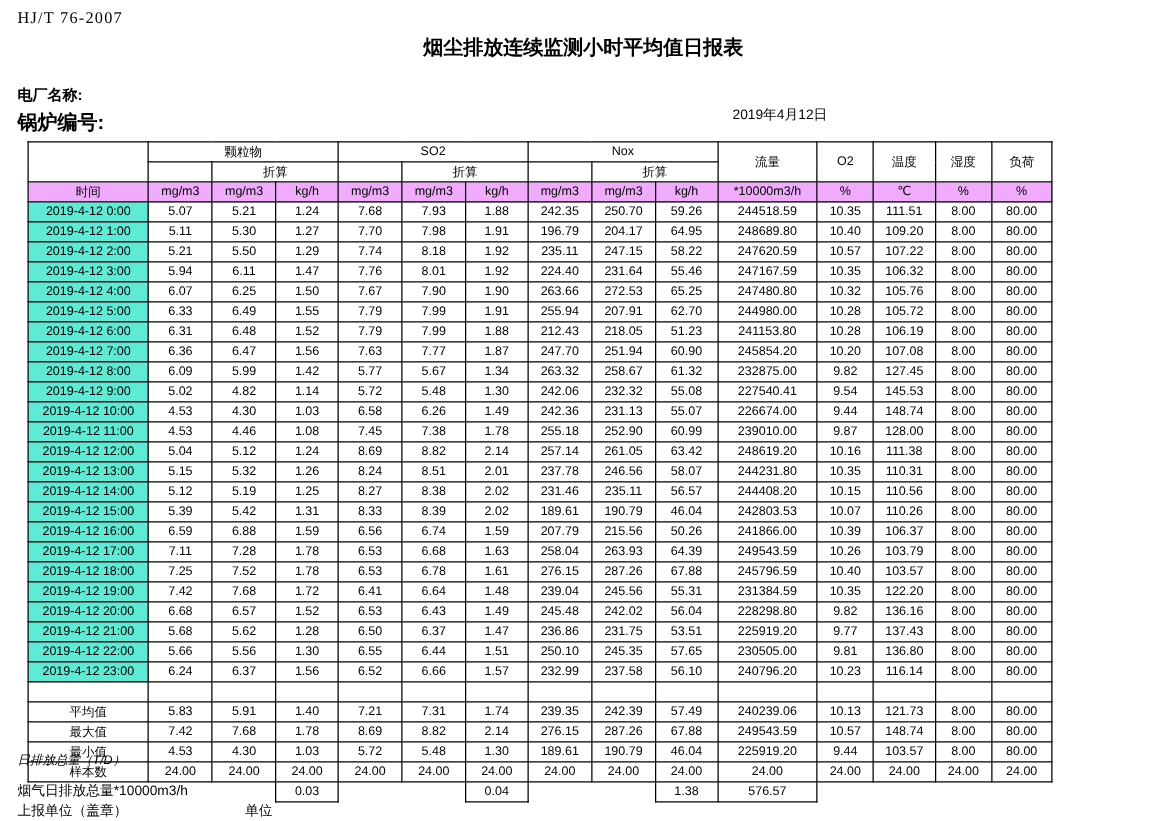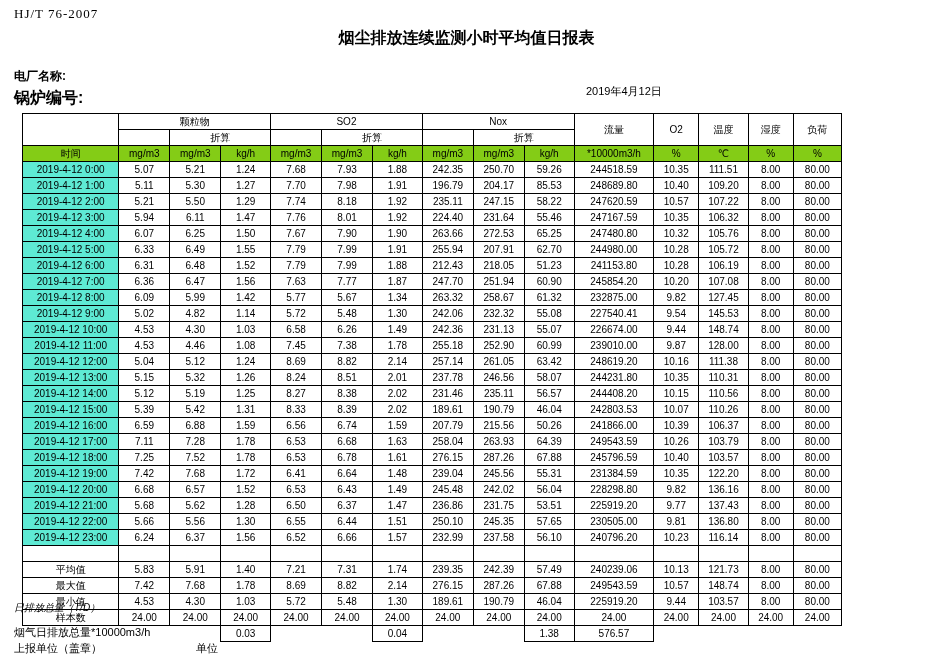--- a/index.html
+++ b/index.html
@@ -33,21 +33,21 @@
   table.main td,table.main th{
     border:1px solid #000;
     text-align:center;
     vertical-align:middle;
     font-size:10px;
     padding:0;
     height:15px;
     font-weight:normal;
     white-space:nowrap;
   }
-  .hdr-green{background:#84cc16;}
+  .hdr-green{background:#f0abfc;}
   .hdr-plain{background:#ffffff;}
   .time-cell{background:#5eead4;text-align:center;}
   .unit-row td{font-size:9px;}
   .grp{font-size:11px;}
   .sum-label{text-align:center;}
   .spacer td{border:1px solid #000;height:13px;background:#fff;}
   .nb{border:none !important;}
   .footer1{position:absolute;left:14px;top:625px;font-size:11px;}
   .footer2{position:absolute;left:14px;top:641px;font-size:11px;}
   .footer-unit{position:absolute;left:196px;top:641px;font-size:11px;}
@@ -140,21 +140,21 @@
       <tr>
         <td class="time-cell">2019-4-12 1:00</td>
         <td>5.11</td>
         <td>5.30</td>
         <td>1.27</td>
         <td>7.70</td>
         <td>7.98</td>
         <td>1.91</td>
         <td>196.79</td>
         <td>204.17</td>
-        <td>85.53</td>
+        <td>64.95</td>
         <td>248689.80</td>
         <td>10.40</td>
         <td>109.20</td>
         <td>8.00</td>
         <td>80.00</td>
       </tr>
       <tr>
         <td class="time-cell">2019-4-12 2:00</td>
         <td>5.21</td>
         <td>5.50</td>

